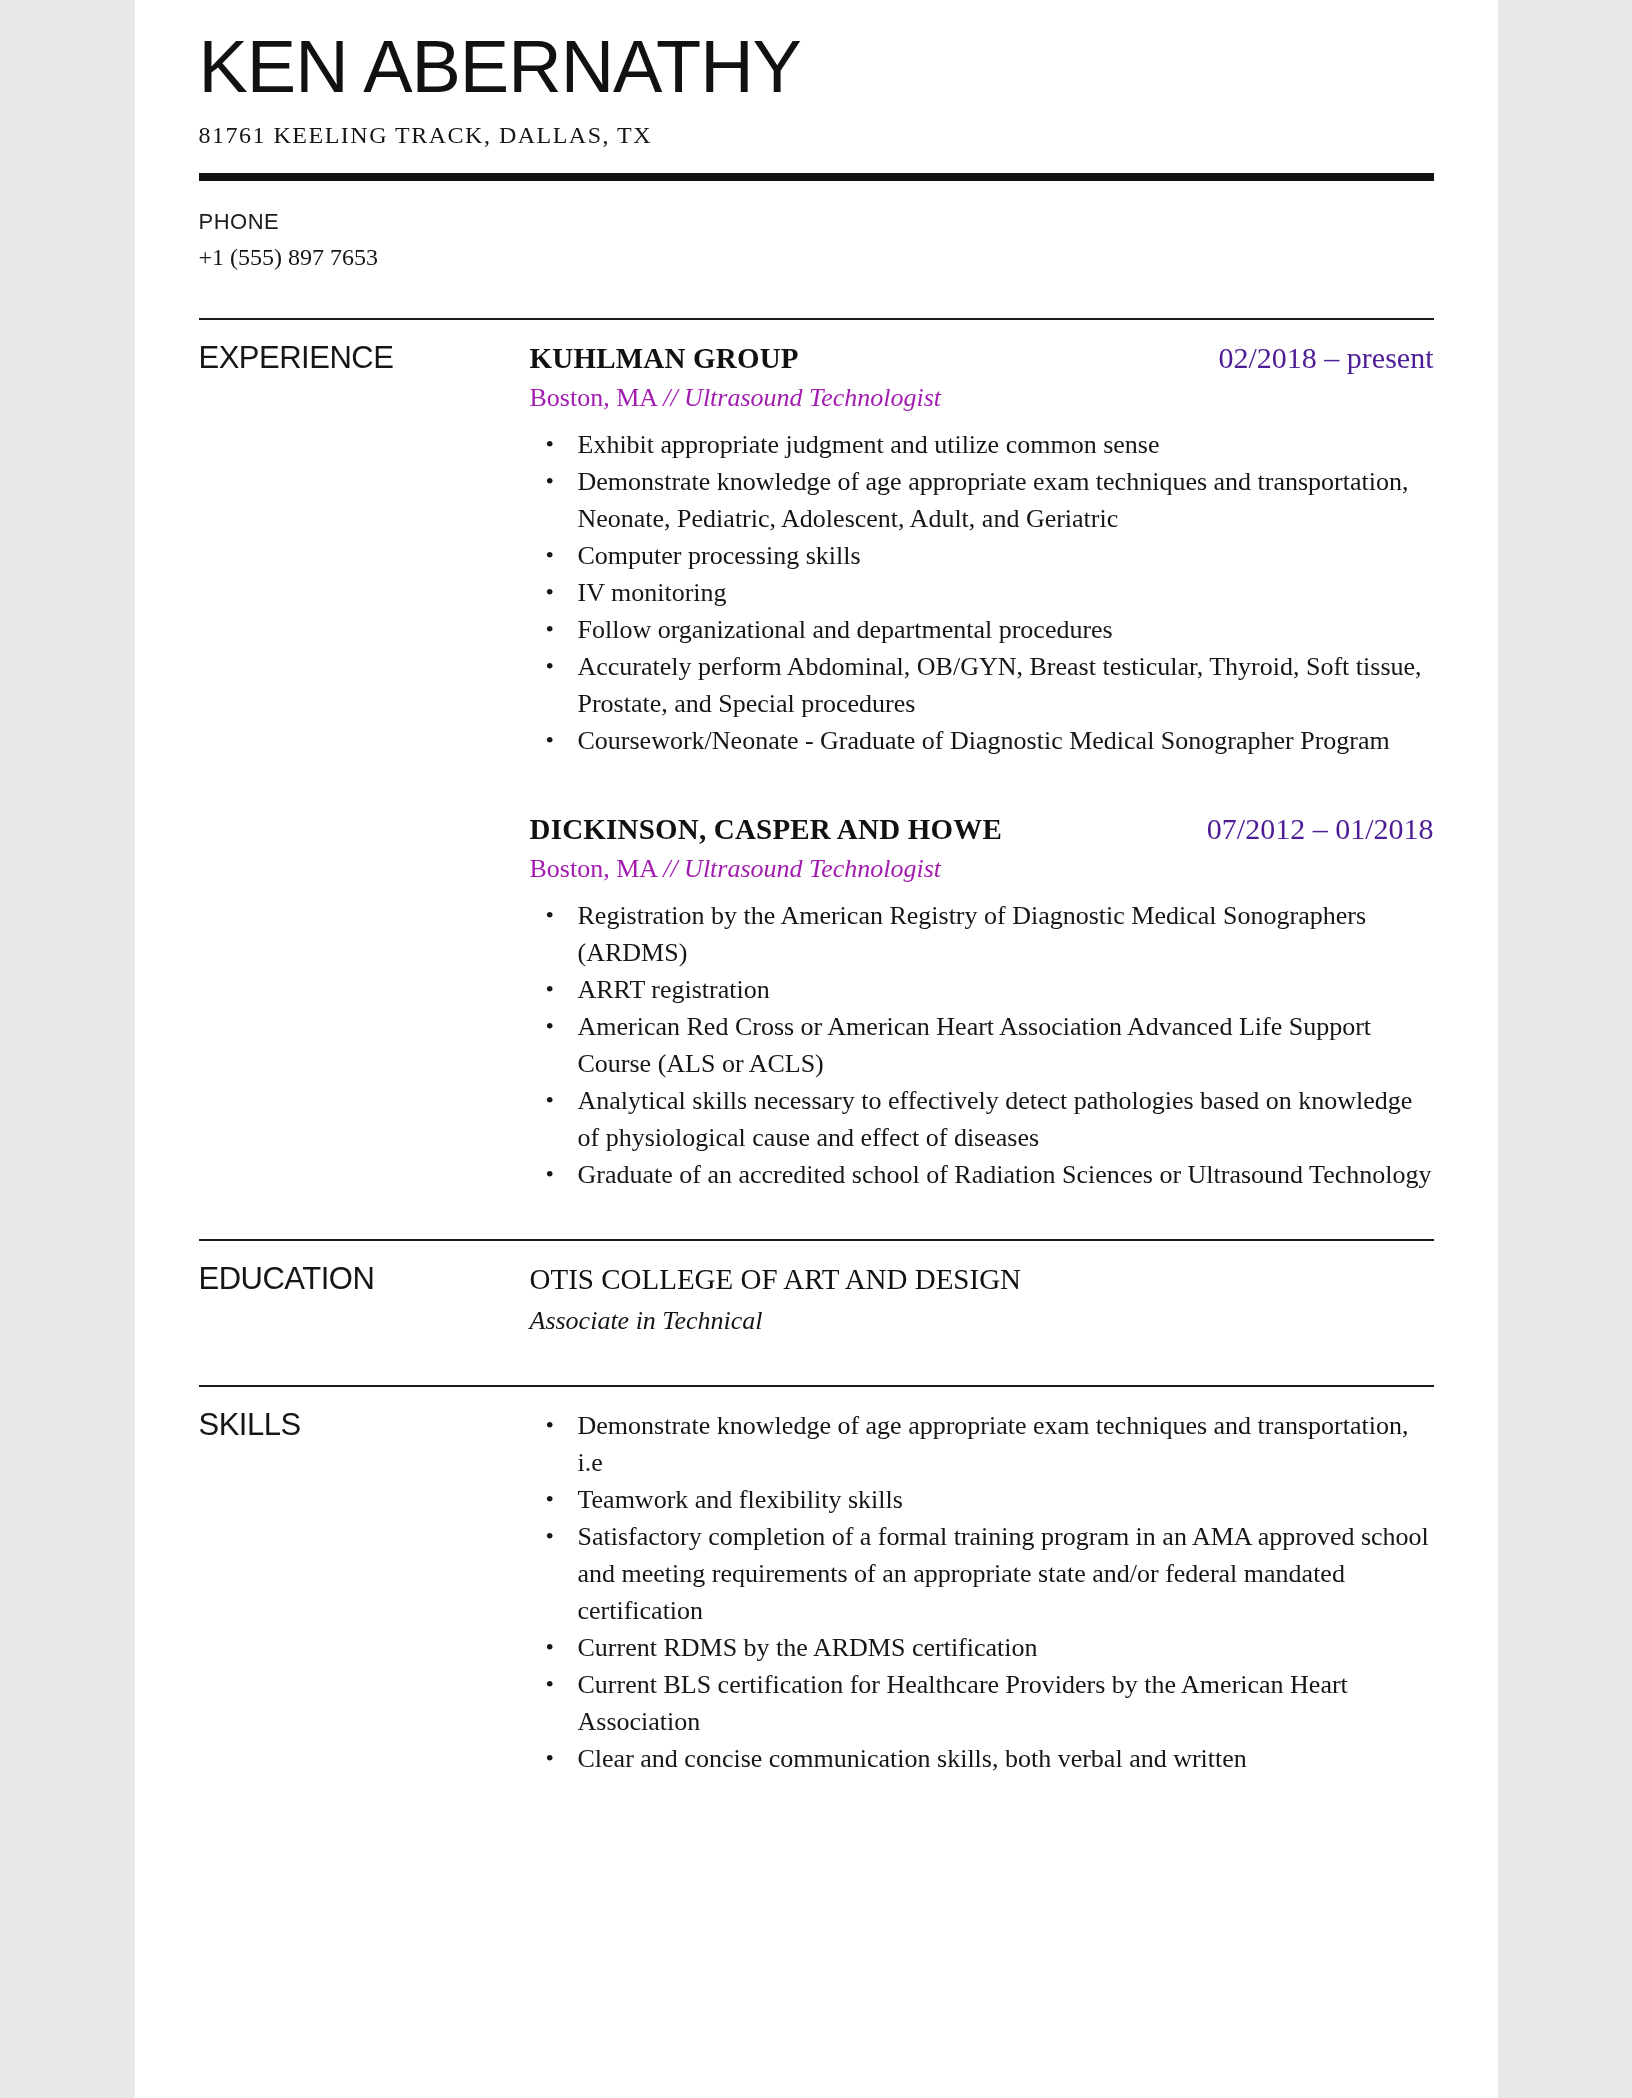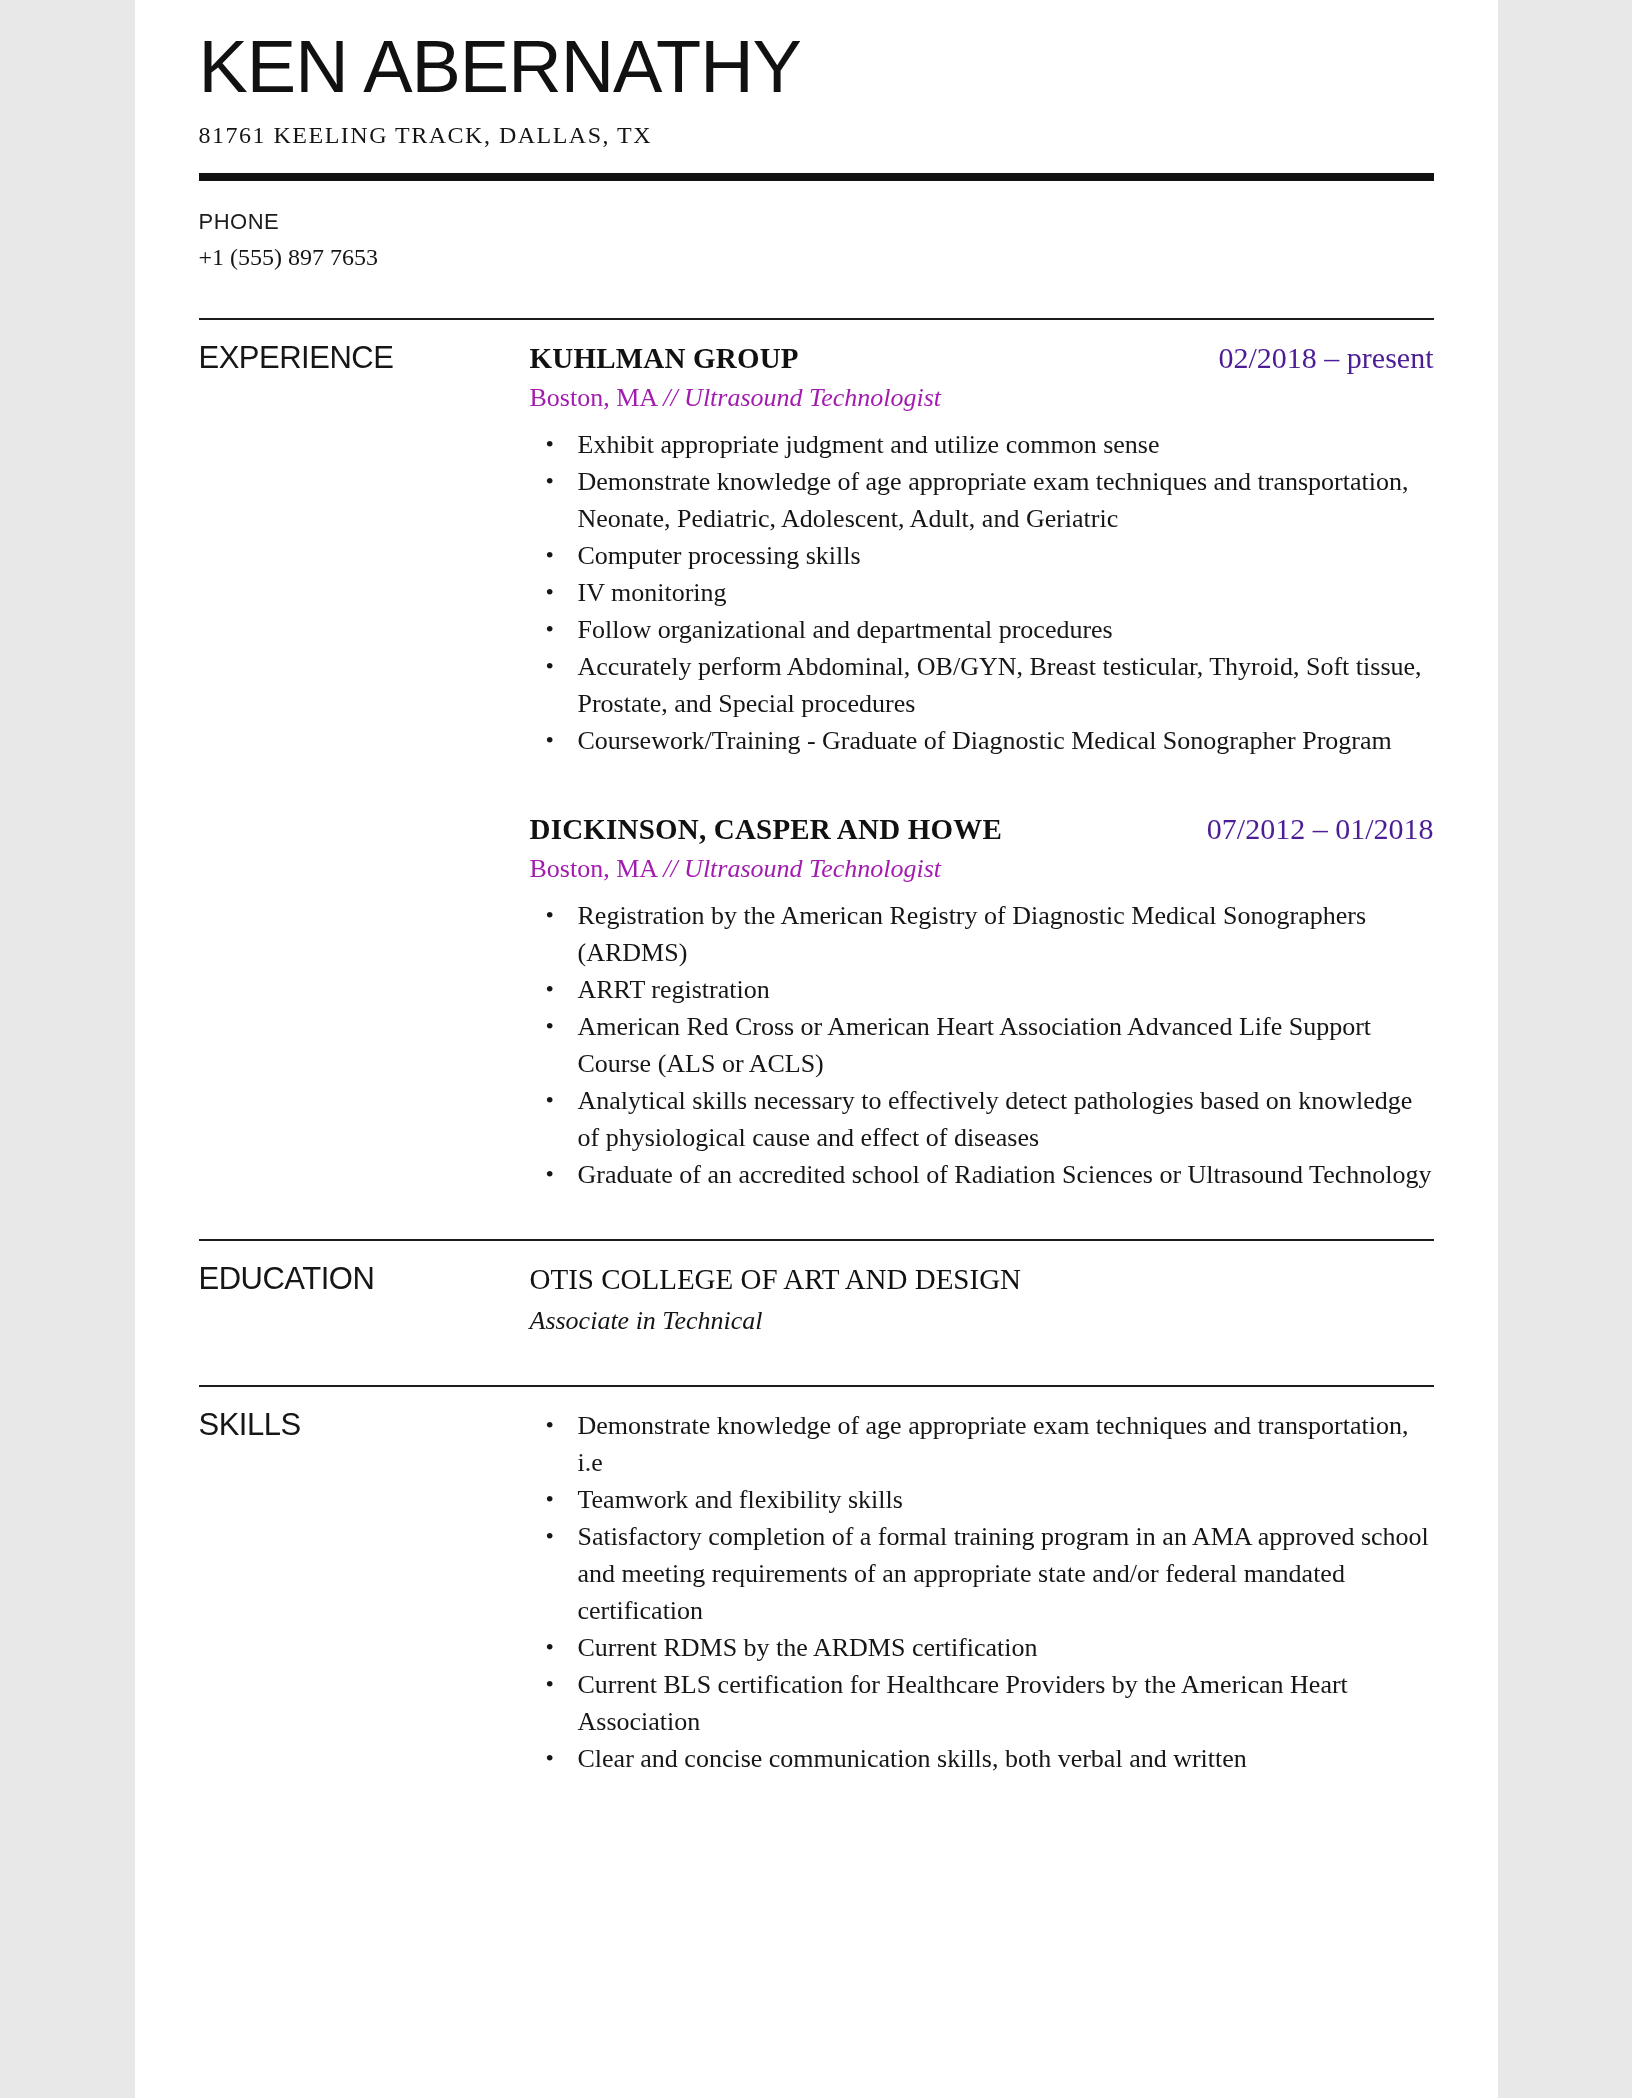--- a/index.html
+++ b/index.html
@@ -162,21 +162,21 @@
           <span class="dates">02/2018 – present</span>
         </div>
         <div class="job-sub"><span>Boston, MA</span> <em><span>//</span> <span>Ultrasound Technologist</span></em></div>
         <ul class="bullets">
           <li>Exhibit appropriate judgment and utilize common sense</li>
           <li>Demonstrate knowledge of age appropriate exam techniques and transportation, Neonate, Pediatric, Adolescent, Adult, and Geriatric</li>
           <li>Computer processing skills</li>
           <li>IV monitoring</li>
           <li>Follow organizational and departmental procedures</li>
           <li>Accurately perform Abdominal, OB/GYN, Breast testicular, Thyroid, Soft tissue, Prostate, and Special procedures</li>
-          <li>Coursework/Training - Graduate of Diagnostic Medical Sonographer Program</li>
+          <li>Coursework/Neonate - Graduate of Diagnostic Medical Sonographer Program</li>
         </ul>
       </article>
 
       <article class="job">
         <div class="job-head">
           <h3 class="company">DICKINSON, CASPER AND HOWE</h3>
           <span class="dates">07/2012 – 01/2018</span>
         </div>
         <div class="job-sub"><span>Boston, MA</span> <em><span>//</span> <span>Ultrasound Technologist</span></em></div>
         <ul class="bullets">

